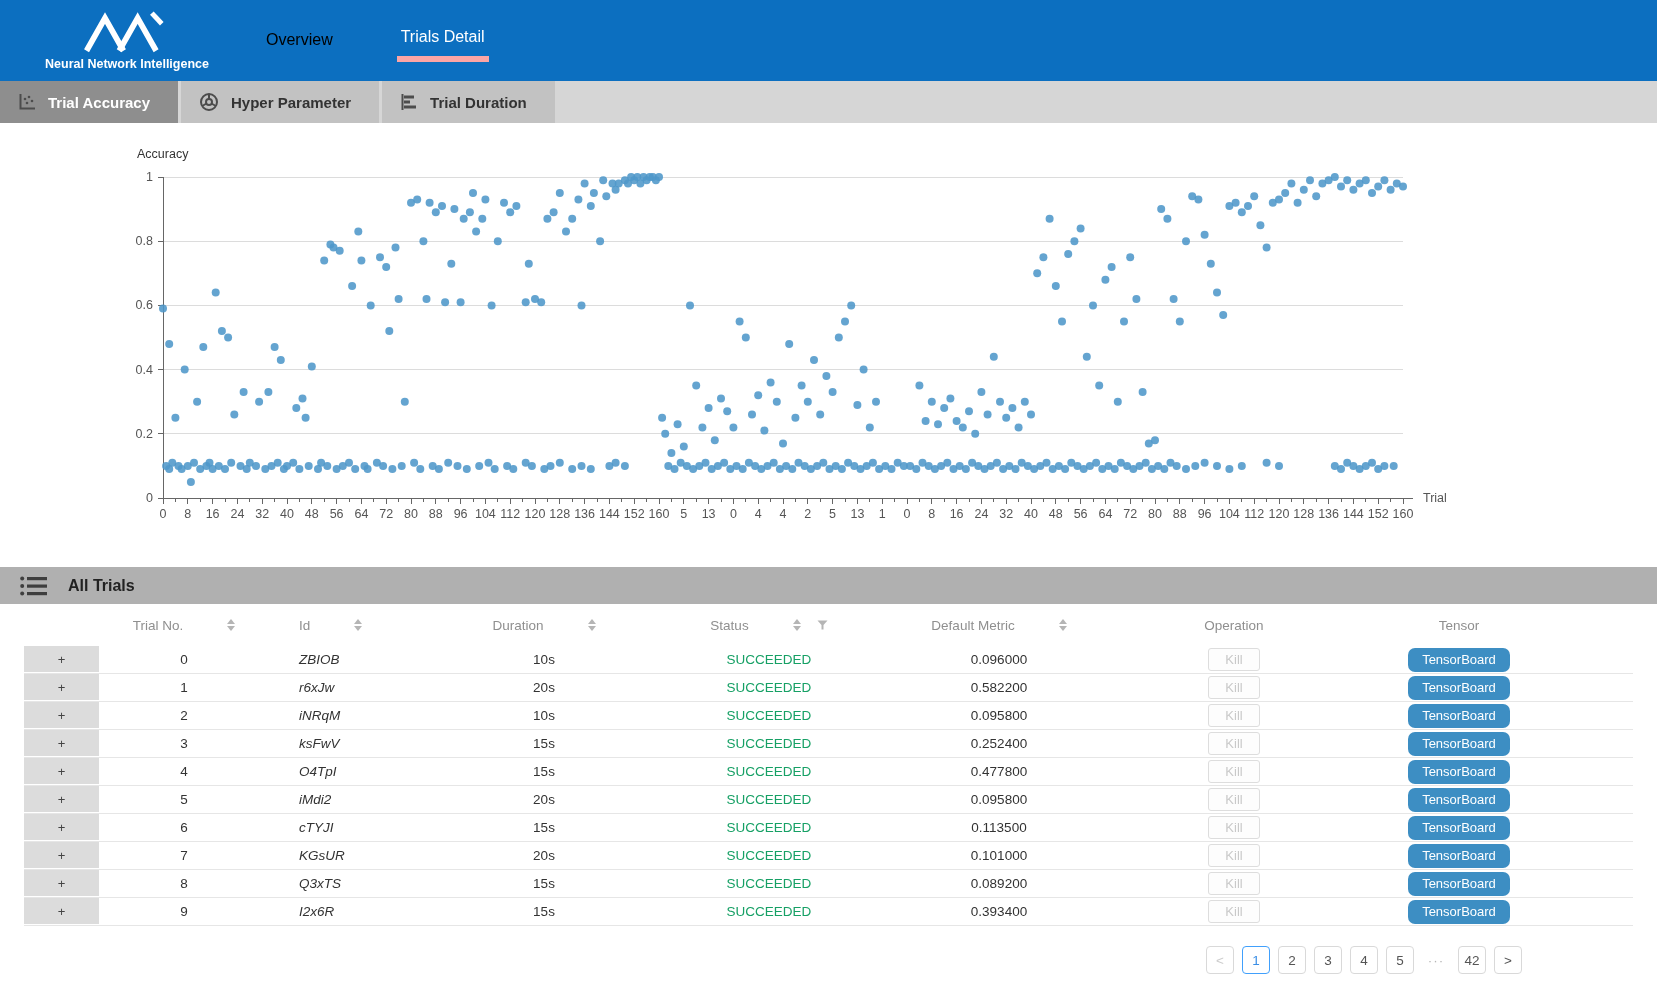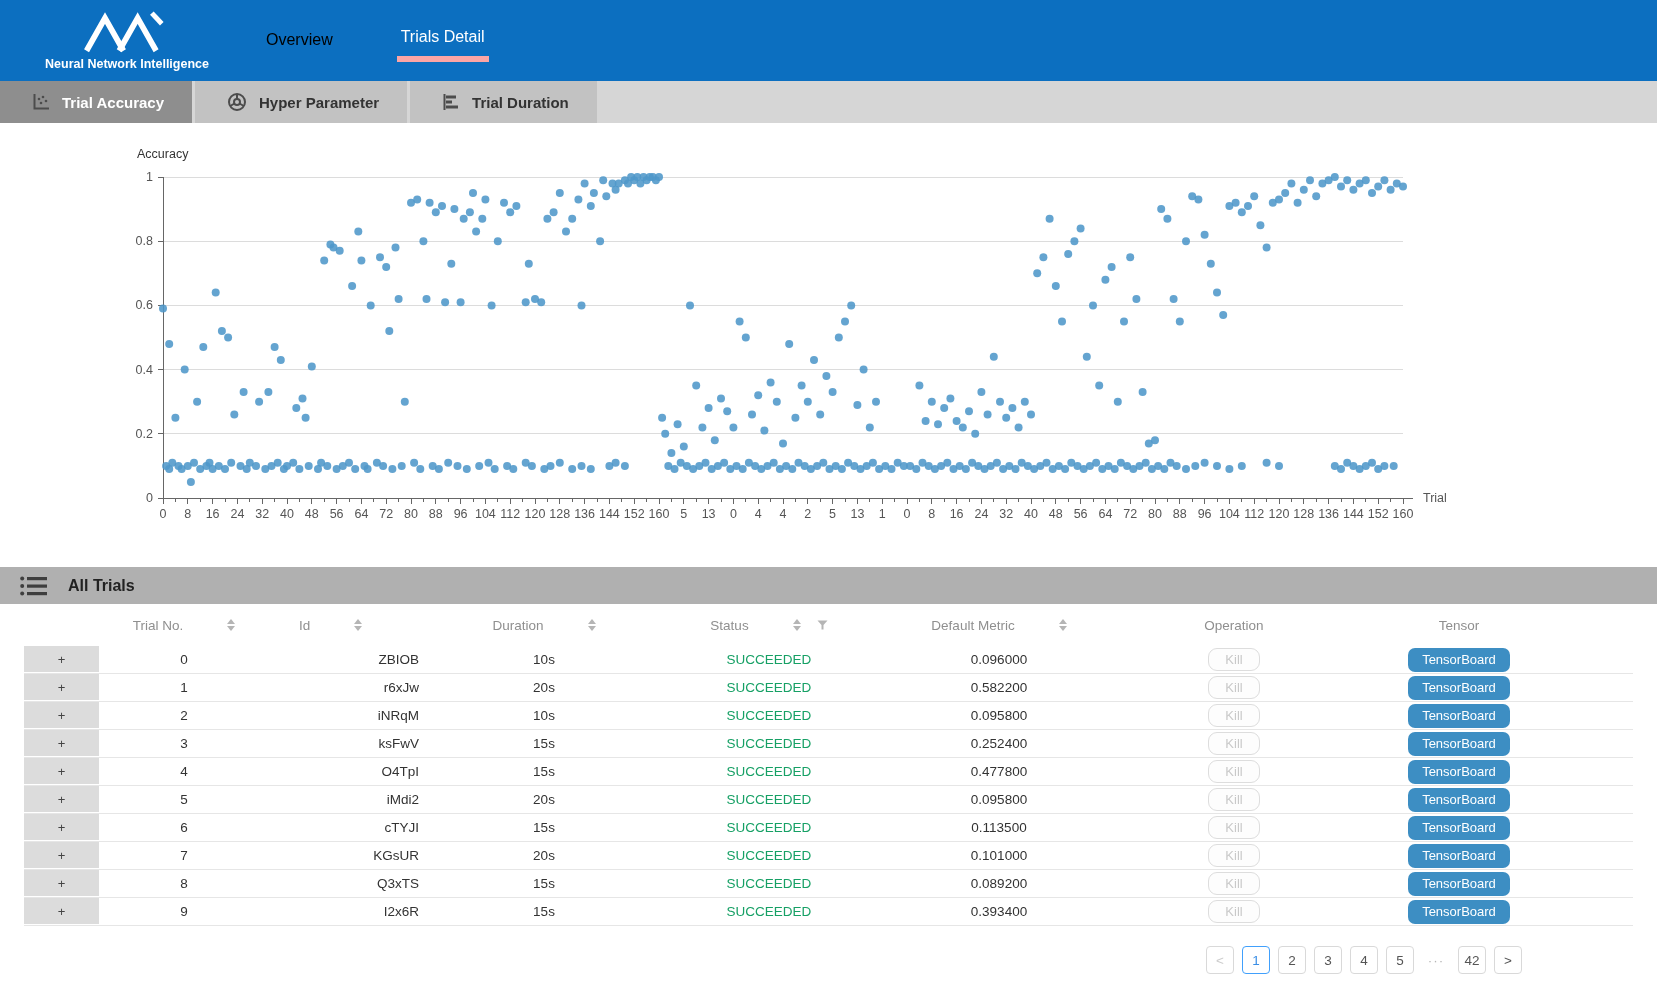--- a/index.html
+++ b/index.html
@@ -10,21 +10,21 @@
   .navbar { height:81px; background:#0c6fc0; display:flex; align-items:center; }
   .brand { margin-left:52px; width:150px; display:flex; flex-direction:column; align-items:center; }
   .brand-caption { color:#fff; font-size:12.5px; font-weight:bold; margin-top:2px; white-space:nowrap; }
   .nav-tabs { display:flex; align-items:center; margin-left:60px; gap:60px; }
   .nav-tab { font-size:16px; color:#000000; cursor:pointer; padding:8px 4px 10px; }
   .nav-tab.active { color:#fff; border-bottom:6px solid #fca5a5; }
 
   
   .subtab-bar { height:42px; background:#d6d6d6; display:flex; }
   .subtab { height:42px; border:none; display:flex; align-items:center; gap:12px;
-            padding:0 28px 0 32px; background:#c2c2c2; color:#333; font-size:15px;
+            padding:0 28px 0 18px; background:#c2c2c2; color:#333; font-size:15px;
             font-weight:bold; margin-right:3px; cursor:pointer; font-family:inherit; }
   .subtab.active { background:#8e8e8e; color:#fff; }
   .subtab svg { flex:0 0 auto; }
 
   
   .chart-section { position:relative; height:444px; background:#fff; }
   .chart-ylabel { position:absolute; left:137px; top:24px; font-size:12.5px; color:#333; }
   #chart-svg { position:absolute; left:0; top:0; }
 
   
@@ -40,25 +40,25 @@
   .th { text-align:center; display:flex; align-items:center; justify-content:center; gap:6px; }
   .th.left { justify-content:flex-start; padding-left:30px; }
   .sort { display:inline-flex; flex-direction:column; gap:2px; margin-left:38px; cursor:pointer; }
   .c-up { width:0; height:0; border-left:4px solid transparent; border-right:4px solid transparent;
           border-bottom:5px solid #b5b5b5; }
   .c-dn { width:0; height:0; border-left:4px solid transparent; border-right:4px solid transparent;
           border-top:5px solid #b5b5b5; }
   .filter { margin-left:10px; cursor:pointer; }
   .trow { height:28px; background:#fff; border-bottom:1px solid #e6e6e6; font-size:13.5px; color:#333; }
   .td { text-align:center; }
-  .td.left { text-align:right; padding-left:30px; }
+  .td.left { text-align:left; padding-left:30px;font-style:italic; }
   .expand-cell { background:#dcdcdc; height:26px; margin-bottom:1px; display:flex;
                  align-items:center; justify-content:center; font-size:13px; color:#444; cursor:pointer; }
   .status-succeeded { color:#16a065; }
-  .kill-btn { width:52px; height:23px; border:1px solid #ddd; border-radius:9px; background:#fdfdfd;
+  .kill-btn { width:52px; height:23px; border:1px solid #ddd; border-radius:3px; background:#fdfdfd;
               color:#c9c9c9; font-size:13px; font-family:inherit; cursor:default; }
   .tb-btn { width:102px; height:24px; border:none; border-radius:7px; background:#3d8ec3;
             color:#fff; font-size:13px; font-family:inherit; cursor:pointer; }
 
   
   .pagination { display:flex; justify-content:flex-end; align-items:center; gap:8px;
                 padding:20px 135px 0 0; }
   .page-btn { min-width:28px; height:28px; border:1px solid #d9d9d9; border-radius:4px; background:#fff;
               color:#555; font-size:13.5px; display:flex; align-items:center; justify-content:center;
               cursor:pointer; font-family:inherit; }

